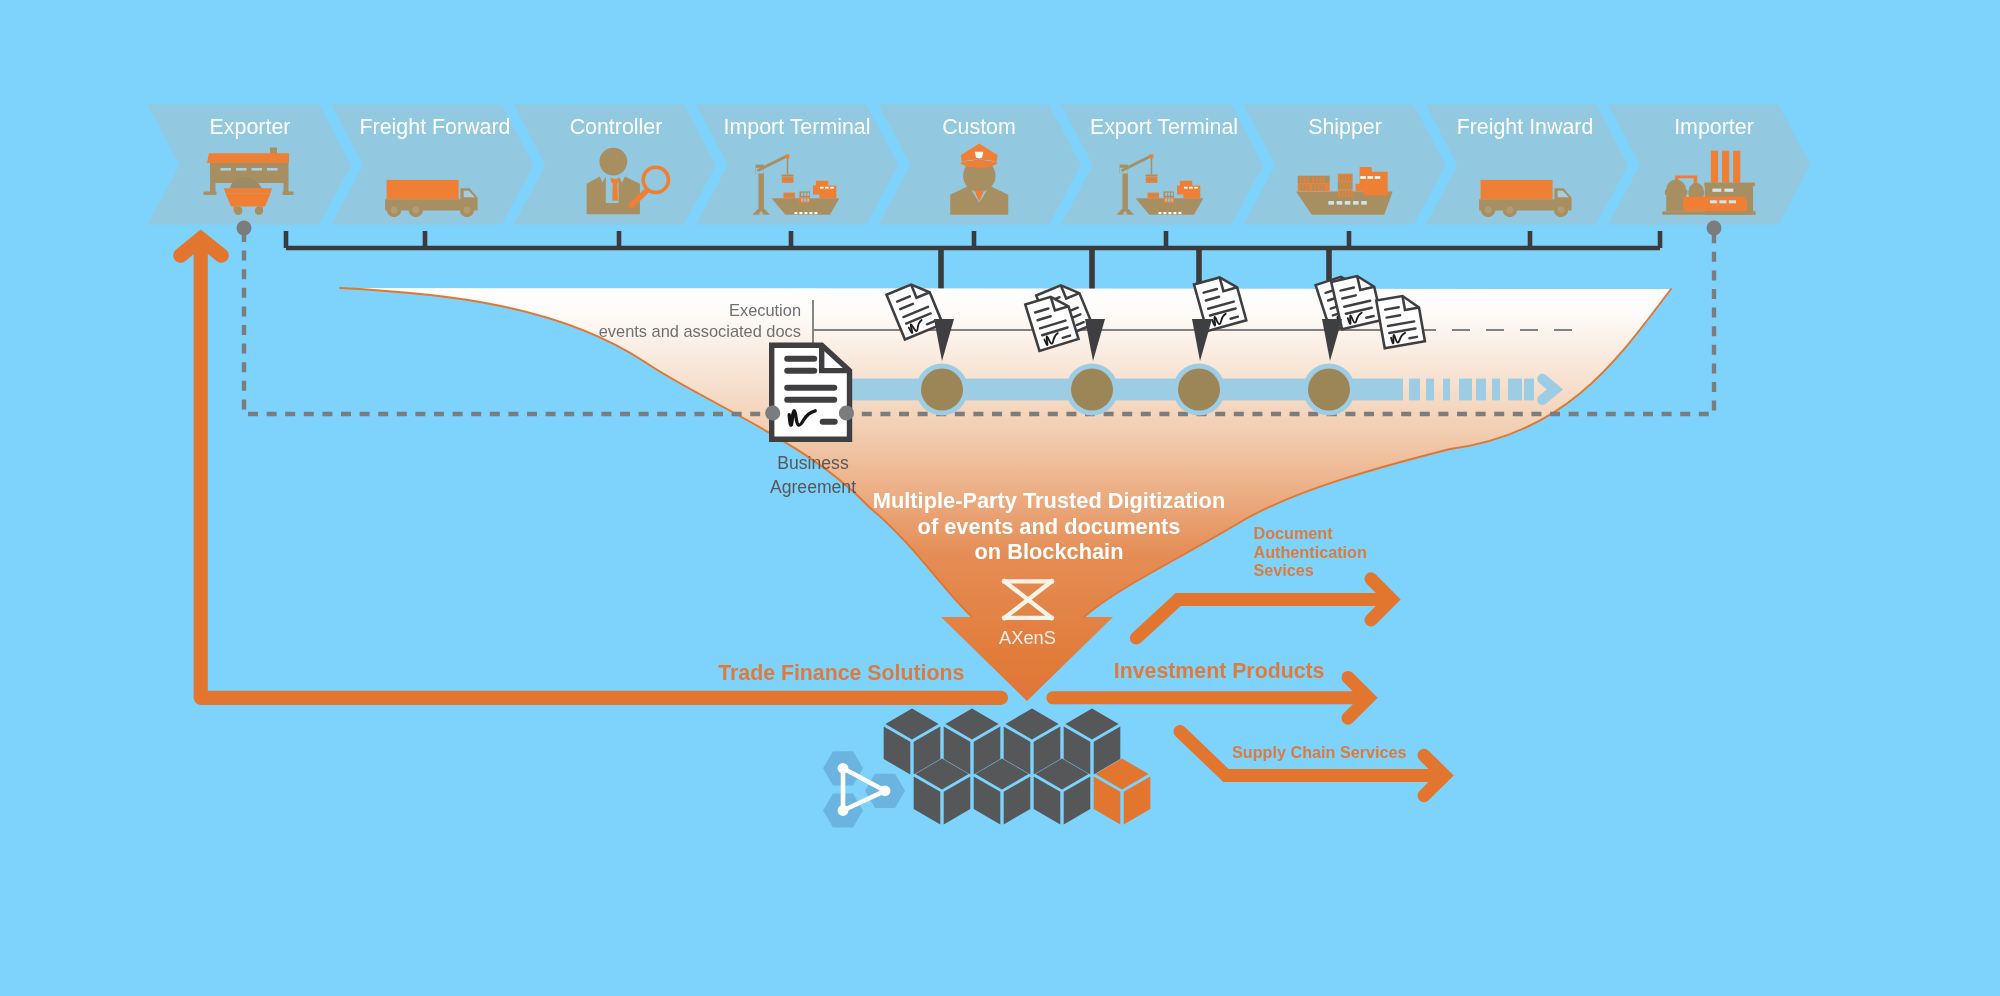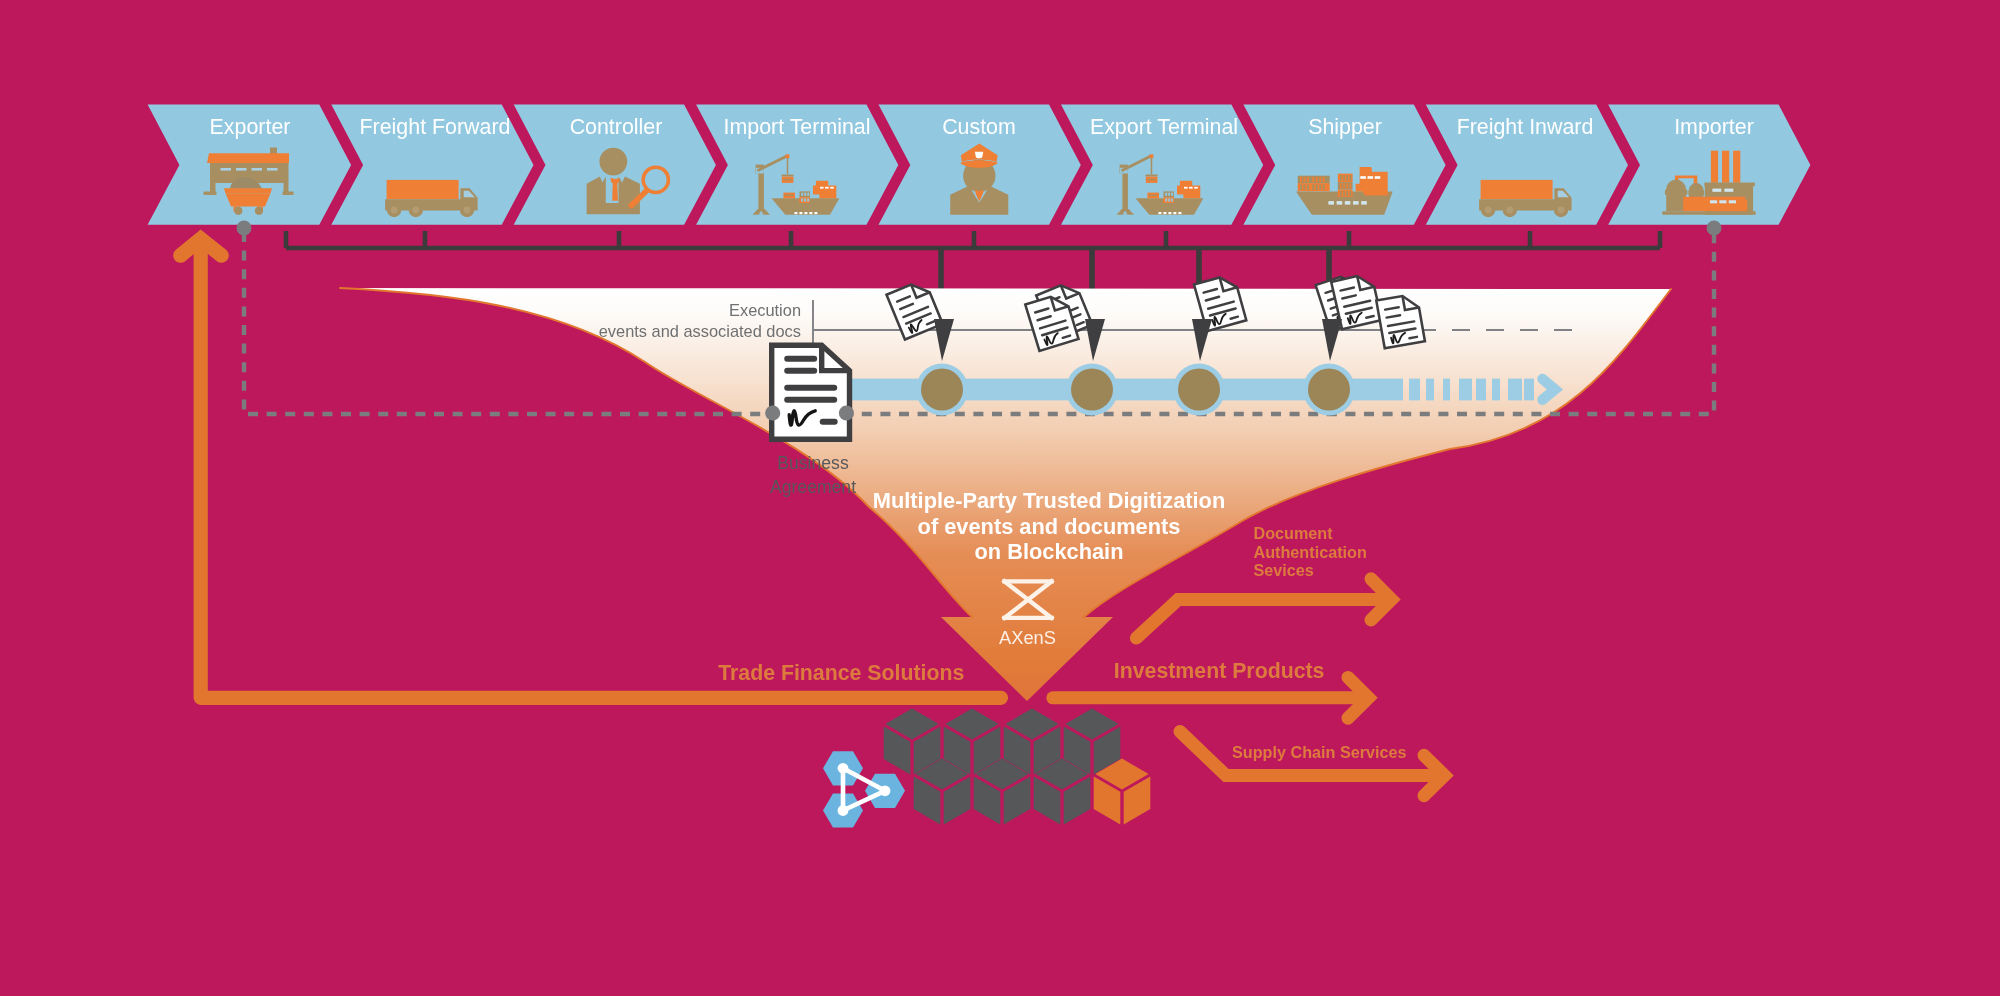--- a/index.html
+++ b/index.html
@@ -1,19 +1,19 @@
 <!DOCTYPE html>
 <html><head>
 <meta charset="utf-8">
 <title>Trade Digitization Diagram</title>
 <style>
   html,body{margin:0;padding:0;background:#ffffff;}
   body{width:2000px;height:996px;overflow:hidden;
        font-family:"Liberation Sans",sans-serif;-webkit-font-smoothing:antialiased;}
-  #stage{position:relative;width:2000px;height:996px;background:#be185d;}
+  #stage{position:relative;width:2000px;height:996px;background:#7dd3fc;}
   svg#art{position:absolute;left:0;top:0;width:2000px;height:996px;display:block;}
   .chev-label{font-family:"Liberation Sans",sans-serif;font-size:21.4px;fill:#ffffff;
               text-anchor:middle;dominant-baseline:alphabetic;}
   .exec-label{font-family:"Liberation Sans",sans-serif;font-size:16.4px;fill:#6f7072;
               text-anchor:end;}
   .ba-label{font-family:"Liberation Sans",sans-serif;font-size:17.6px;fill:#58585a;
             text-anchor:middle;}
   .funnel-head{font-family:"Liberation Sans",sans-serif;font-size:21.8px;font-weight:bold;
                fill:#ffffff;text-anchor:middle;}
   .brand{font-family:"Liberation Sans",sans-serif;font-size:18.3px;fill:#fdf0e6;text-anchor:middle;}

